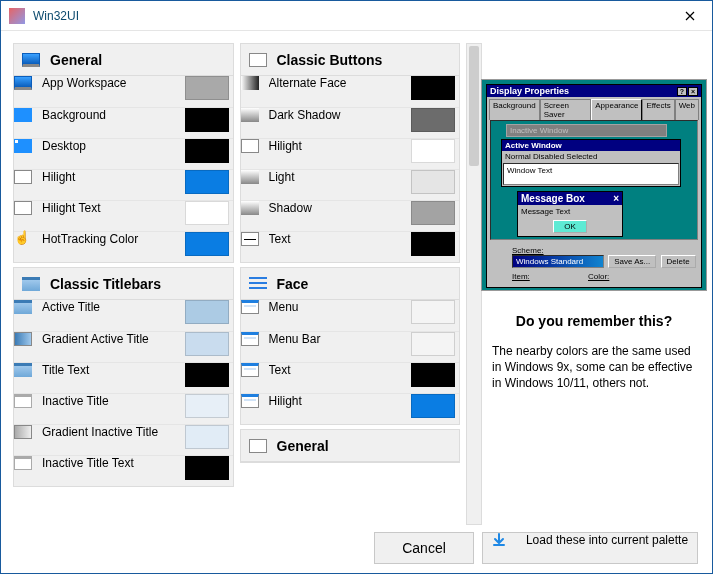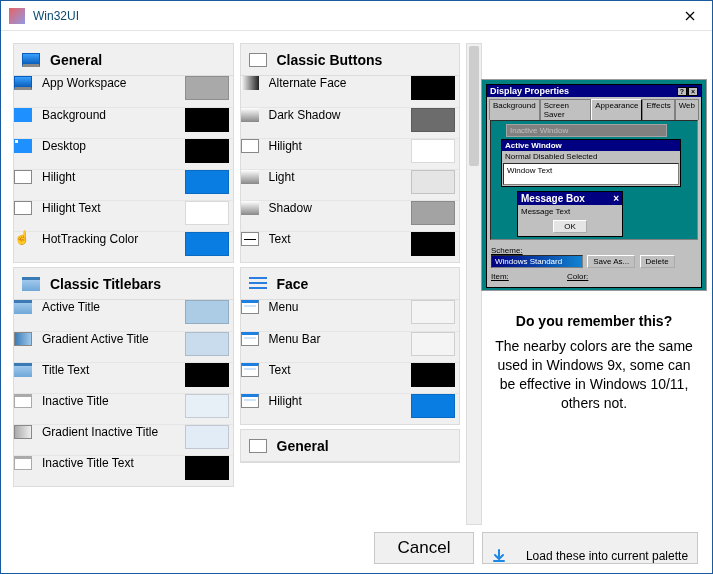--- a/index.html
+++ b/index.html
@@ -38,34 +38,34 @@
 .iw { position: absolute; left: 15px; top: 3px; right: 30px; border: 1px solid #a3a3a3; }
 .iw .bar { background: #808080; color: #c0c0c0; font-size: 8px; padding: 1px 3px; }
 .aw { position: absolute; left: 10px; top: 18px; right: 16px; background: #c0c0c0; border: 1px solid #000; }
 .aw .bar { background: #000080; color: #fff; font-size: 8px; font-weight: 700; padding: 1px 3px; }
 .aw .menu { font-size: 8px; padding: 1px 3px; background: #c0c0c0; color: #000; }
 .aw .client { background: #fff; color: #000; font-size: 8px; padding: 2px 3px; height: 22px; margin: 1px; border: 1px inset #808080; }
 .mb { position: absolute; left: 26px; top: 70px; width: 106px; background: #c0c0c0; border: 1px solid #000; }
 .mb .bar { background: #000080; color: #fff; font-size: 10px; font-weight: 700; padding: 1px 3px; display: flex; justify-content: space-between; }
 .mb .msg { font-size: 8px; padding: 2px 3px; color: #000; }
 .mb .okwrap { text-align: center; padding-bottom: 3px; }
-.mb .ok { display: inline-block; font-size: 8px; padding: 1px 10px; background: #e5e5e5; border: 1px outset #fff; color: #000; }
-.dp-bottom { padding: 3px 4px 6px 4px; font-size: 8px; color: #000; }
+.mb .ok { display: inline-block; font-size: 8px; padding: 1px 10px; background: #5eead4; border: 1px outset #fff; color: #000; }
+.dp-bottom { padding: 3px 4px 6px 4px; font-size: 8px; color: #000; margin-left: 21px; }
 .dp-bottom .sch { text-decoration: underline; }
 .dp-bottom .combo { display: inline-block; width: 92px; background: linear-gradient(90deg,#000080 0%,#1084d0 100%); color: #fff; padding: 1px 3px; font-size: 8px; border: 1px inset #808080; }
 .dp-bottom .btn { display: inline-block; padding: 1px 5px; background: #c0c0c0; border: 1px outset #fff; font-size: 8px; margin-left: 2px; }
 .dp-bottom .ln2 { margin-top: 4px; display: flex; align-items: flex-start; gap: 6px; }
 .dp-bottom .itm { width: 70px; }
 .dp-bottom .itm .lblsm { text-decoration: underline; display: block; }
 .remember { font-weight: 700; font-size: 14px; margin-top: 22px; text-align: center; }
-.desc { font-size: 14px; text-align: center; margin-top: 8px; padding: 0 4px; line-height: 1.35; }
+.desc { font-size: 12px; text-align: left; margin-top: 14px; padding: 0 4px; line-height: 1.35; }
 
 .footer { height: 46px; display: flex; justify-content: flex-end; align-items: center; gap: 8px; padding: 0 14px; }
-.btn-cancel { width: 100px; height: 32px; background: #f0f0f0; border: 1px solid #c8c8c8; cursor: pointer; font-size: 17px; }
-.btn-load { width: 216px; height: 32px; background: #f0f0f0; border: 1px solid #c8c8c8; cursor: pointer; font-size: 12px; display: flex; align-items: flex-end; justify-content: center; gap: 20px; }
+.btn-cancel { width: 100px; height: 32px; background: #f0f0f0; border: 1px solid #c8c8c8; cursor: pointer; font-size: 14px; }
+.btn-load { width: 216px; height: 32px; background: #f0f0f0; border: 1px solid #c8c8c8; cursor: pointer; font-size: 12px; display: flex; align-items: flex-start; justify-content: center; gap: 20px; }
 .btn-load .arr { width: 14px; height: 14px; }
 
 
 .i-monitor { background: linear-gradient(#39a0ff,#0a5dbb); border: 1px solid #0a5dbb; border-bottom: 3px solid #888; }
 .i-bg { background: #1e90ff; }
 .i-desk { background: #1e90ff; position: relative; }
 .i-desk::before{content:"";position:absolute;left:1px;top:1px;width:3px;height:3px;background:#fff;}
 .i-box { background: #fff; border: 1px solid #888; }
 .i-grad { background: linear-gradient(#fff,#888); }
 .i-gradh { background: linear-gradient(90deg,#fff,#222); }

